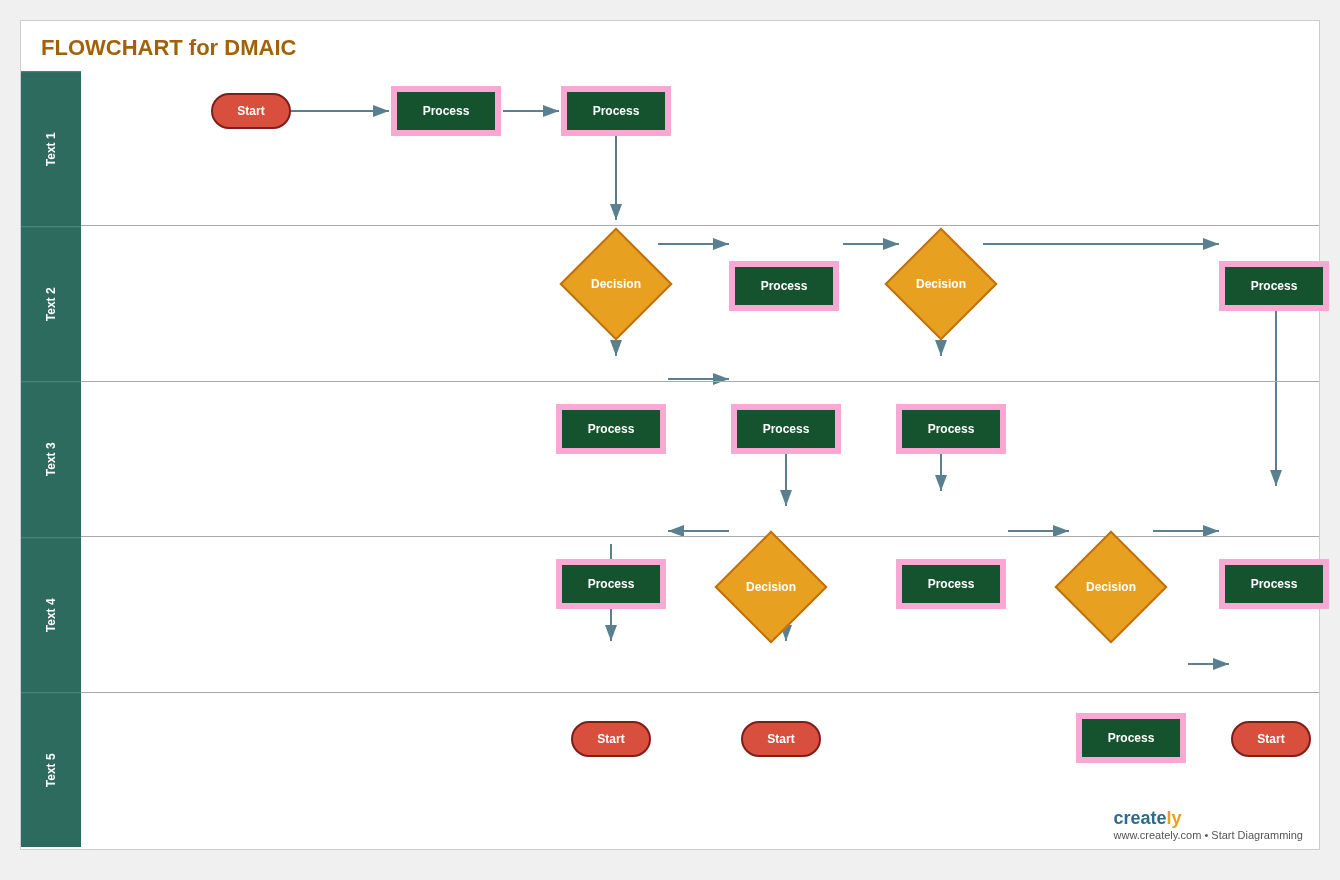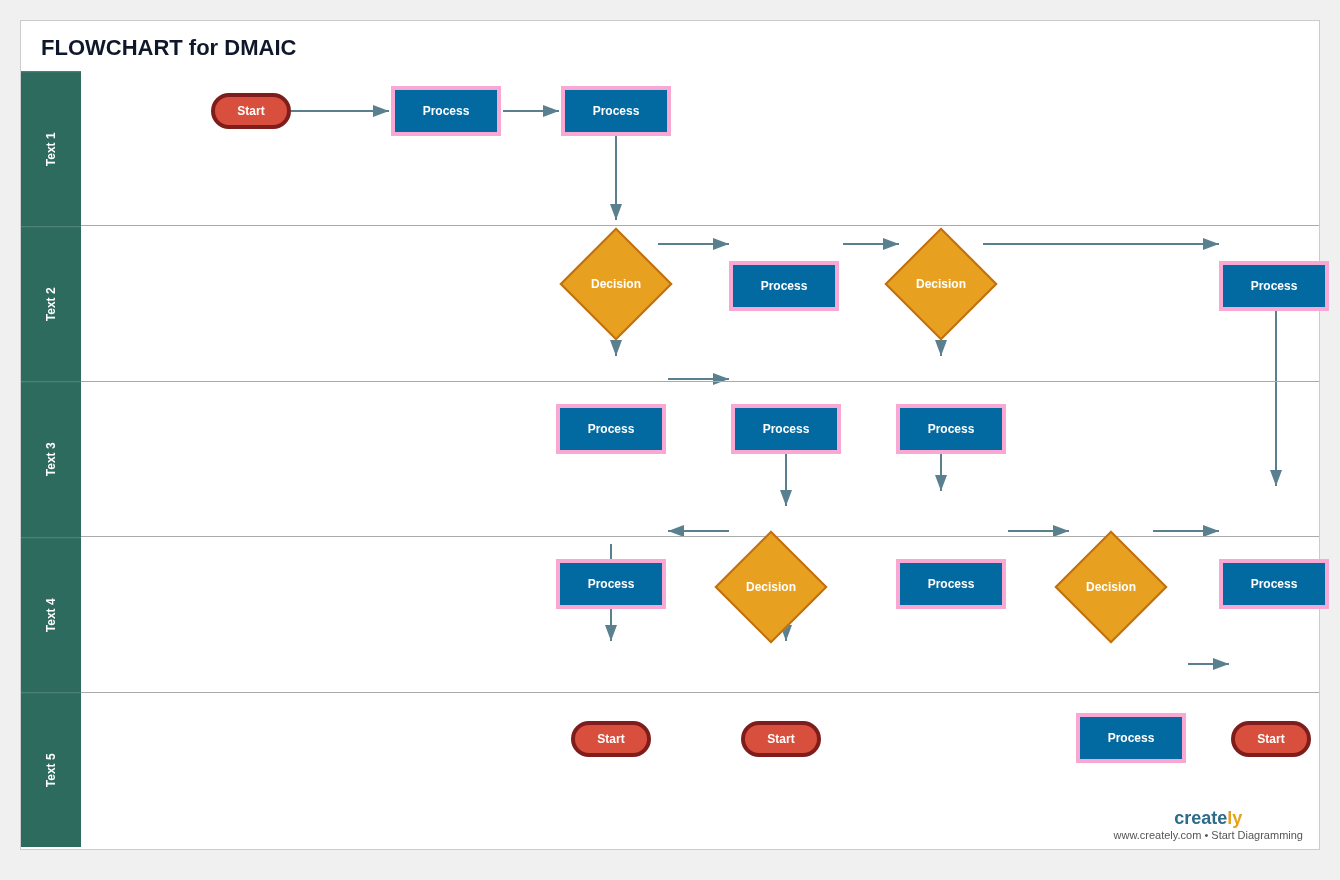--- a/index.html
+++ b/index.html
@@ -15,21 +15,21 @@
       width: 1300px;
       height: 830px;
       margin: 20px auto;
       border: 1px solid #ccc;
       position: relative;
     }
     .page-title {
       font-size: 22px;
       font-weight: bold;
       padding: 14px 8px 10px 20px;
-      color: #0f172a;
+      color: #a16207;
     }
     .diagram-area {
       display: flex;
       flex-direction: row;
       width: 100%;
       height: calc(100% - 52px);
     }
     .swim-labels {
       width: 60px;
       background: #2d6b5e;
@@ -69,26 +69,26 @@
       position: absolute;
       display: flex;
       align-items: center;
       justify-content: center;
       font-size: 12px;
       font-weight: 600;
       color: #fff;
       text-align: center;
     }
     .process {
-      background: #0369a1;
-      border: 4px solid #f9a8d4;
+      background: #14532d;
+      border: 6px solid #f9a8d4;
     }
     .start-end {
       background: #d94f3d;
-      border: 4px solid #7f1d1d;
+      border: 2px solid #7f1d1d;
       border-radius: 50px;
     }
     .decision {
       background: #e8a020;
       border: 2px solid #c07010;
       transform: rotate(45deg);
     }
     .decision span {
       transform: rotate(-45deg);
       display: block;
@@ -98,21 +98,21 @@
       position: absolute;
       top: 0;
       left: 0;
       width: 100%;
       pointer-events: none;
     }
     .creately-footer {
       position: absolute;
       bottom: 8px;
       right: 16px;
-      text-align: center;
+      text-align: left;
       font-size: 11px;
       color: #555;
     }
     .creately-footer .brand {
       font-size: 18px;
       font-weight: bold;
       color: #2d6b8a;
     }
     .creately-footer .brand span {
       color: #e8a020;

